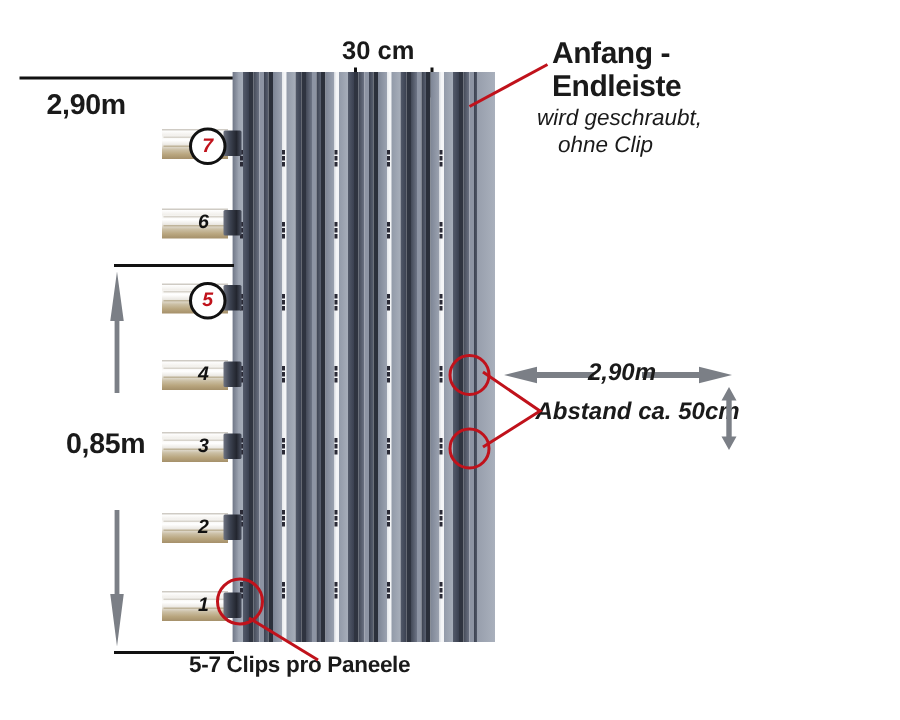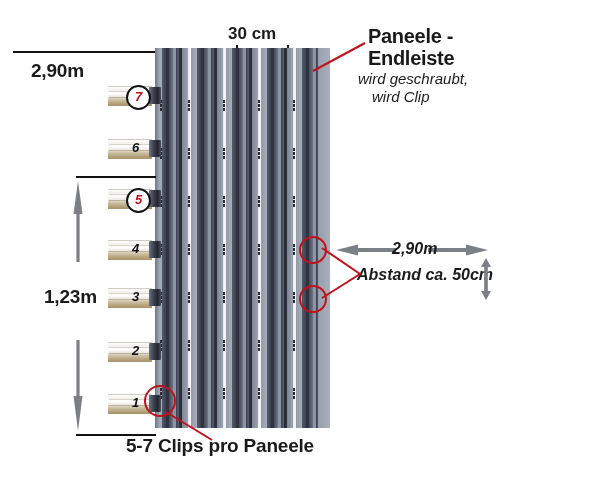--- a/index.html
+++ b/index.html
@@ -10,21 +10,21 @@
   
   .abs{position:absolute;}
   .txt{position:absolute;white-space:nowrap;line-height:1.05;}
 
   
   .t-dim{font-size:19px;font-weight:bold;letter-spacing:-0.2px;}
   .t-head{font-size:20px;font-weight:bold;letter-spacing:-0.3px;}
   .t-head2{font-size:21px;font-weight:bold;letter-spacing:-0.4px;}
   .t-ital{font-size:15px;font-style:italic;font-weight:normal;}
   .t-ital-b{font-size:16px;font-style:italic;font-weight:bold;}
-  .t-bottom{font-size:19px;font-weight:bold;letter-spacing:-0.2px;}
+  .t-bottom{font-size:15px;font-weight:bold;letter-spacing:-0.2px;}
   .t-20cm{font-size:17px;font-weight:bold;}
 
   
   .rule{position:absolute;background:#111;height:2px;}
   .tick{position:absolute;background:#111;width:2px;}
 
   
   #panel{position:absolute;left:155px;top:48px;width:175px;height:380px;
          overflow:hidden;}
   .slat{position:absolute;top:0;bottom:0;}
@@ -288,33 +288,33 @@
   <div class="rule" style="left:76px;top:434px;width:80px;"></div>
 
   <svg class="garrow" style="left:66px;top:180px;" width="24" height="82" viewBox="0 0 24 82">
     <polygon points="12,1 16.5,34 13.6,34 13.6,82 10.4,82 10.4,34 7.5,34" fill="#7b7f86"></polygon>
   </svg>
 
   <svg class="garrow" style="left:66px;top:340px;" width="24" height="92" viewBox="0 0 24 92">
     <polygon points="12,91 16.5,56 13.6,56 13.6,0 10.4,0 10.4,56 7.5,56" fill="#7b7f86"></polygon>
   </svg>
 
-  <div class="txt t-dim" style="left:44px;top:287px;">1,23m</div>
+  <div class="txt t-dim" style="left:44px;top:287px;">0,85m</div>
 
   <div class="txt t-bottom" style="left:126px;top:436px;">5-7 Clips pro Paneele</div>
 
   <div class="redring" style="left:144px;top:385px;width:28px;height:28px;"></div>
   <svg class="abs" style="left:150px;top:398px;" width="70" height="46" viewBox="0 0 70 46">
     <line x1="16" y1="14" x2="62" y2="42" stroke="#c0121b" stroke-width="2"></line>
   </svg>
 
-  <div class="txt t-head" style="left:368px;top:26px;">Paneele -</div>
+  <div class="txt t-head" style="left:368px;top:26px;">Anfang -</div>
   <div class="txt t-ital" style="left:358px;top:71px;">wird geschraubt,</div>
   <div class="txt t-head" style="left:368px;top:48px;">Endleiste</div>
-  <div class="txt t-ital" style="left:372px;top:89px;">wird Clip</div>
+  <div class="txt t-ital" style="left:372px;top:89px;">ohne Clip</div>
   <svg class="abs" style="left:310px;top:40px;" width="60" height="34" viewBox="0 0 60 34">
     <line x1="3" y1="31" x2="55" y2="3" stroke="#c0121b" stroke-width="2"></line>
   </svg>
 
 
   <svg class="garrow" style="left:336px;top:242px;" width="152" height="16" viewBox="0 0 152 16">
     <polygon points="0,8 22,2.5 22,6 60,6 60,10 22,10 22,13.5" fill="#7b7f86"></polygon>
     <polygon points="152,8 130,2.5 130,6 92,6 92,10 130,10 130,13.5" fill="#7b7f86"></polygon>
   </svg>
   <div class="txt t-ital-b" style="left:392px;top:241px;">2,90m</div>

